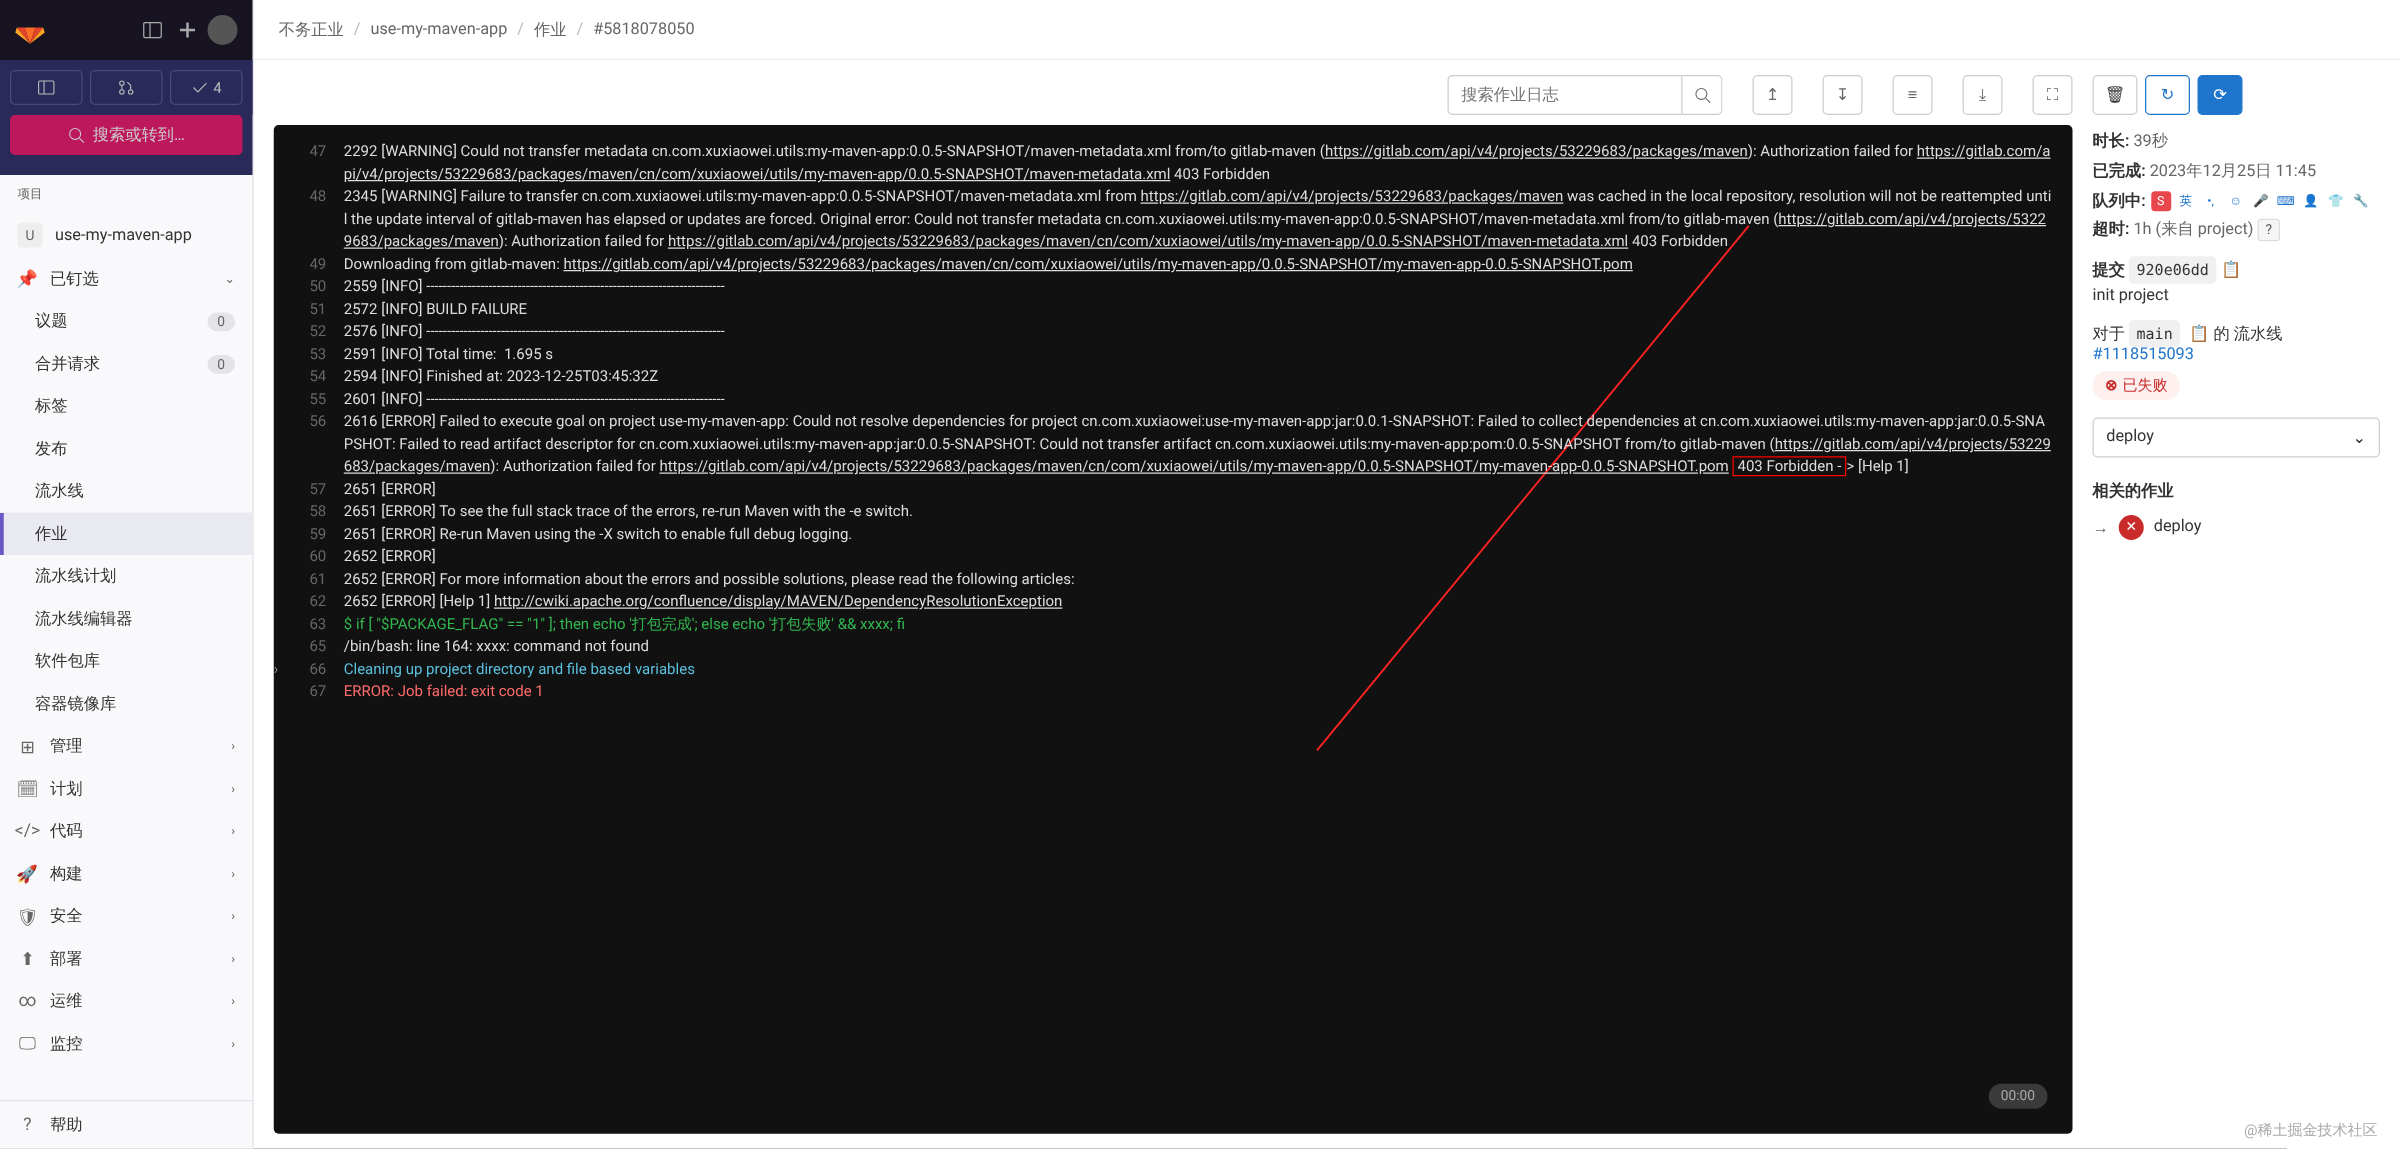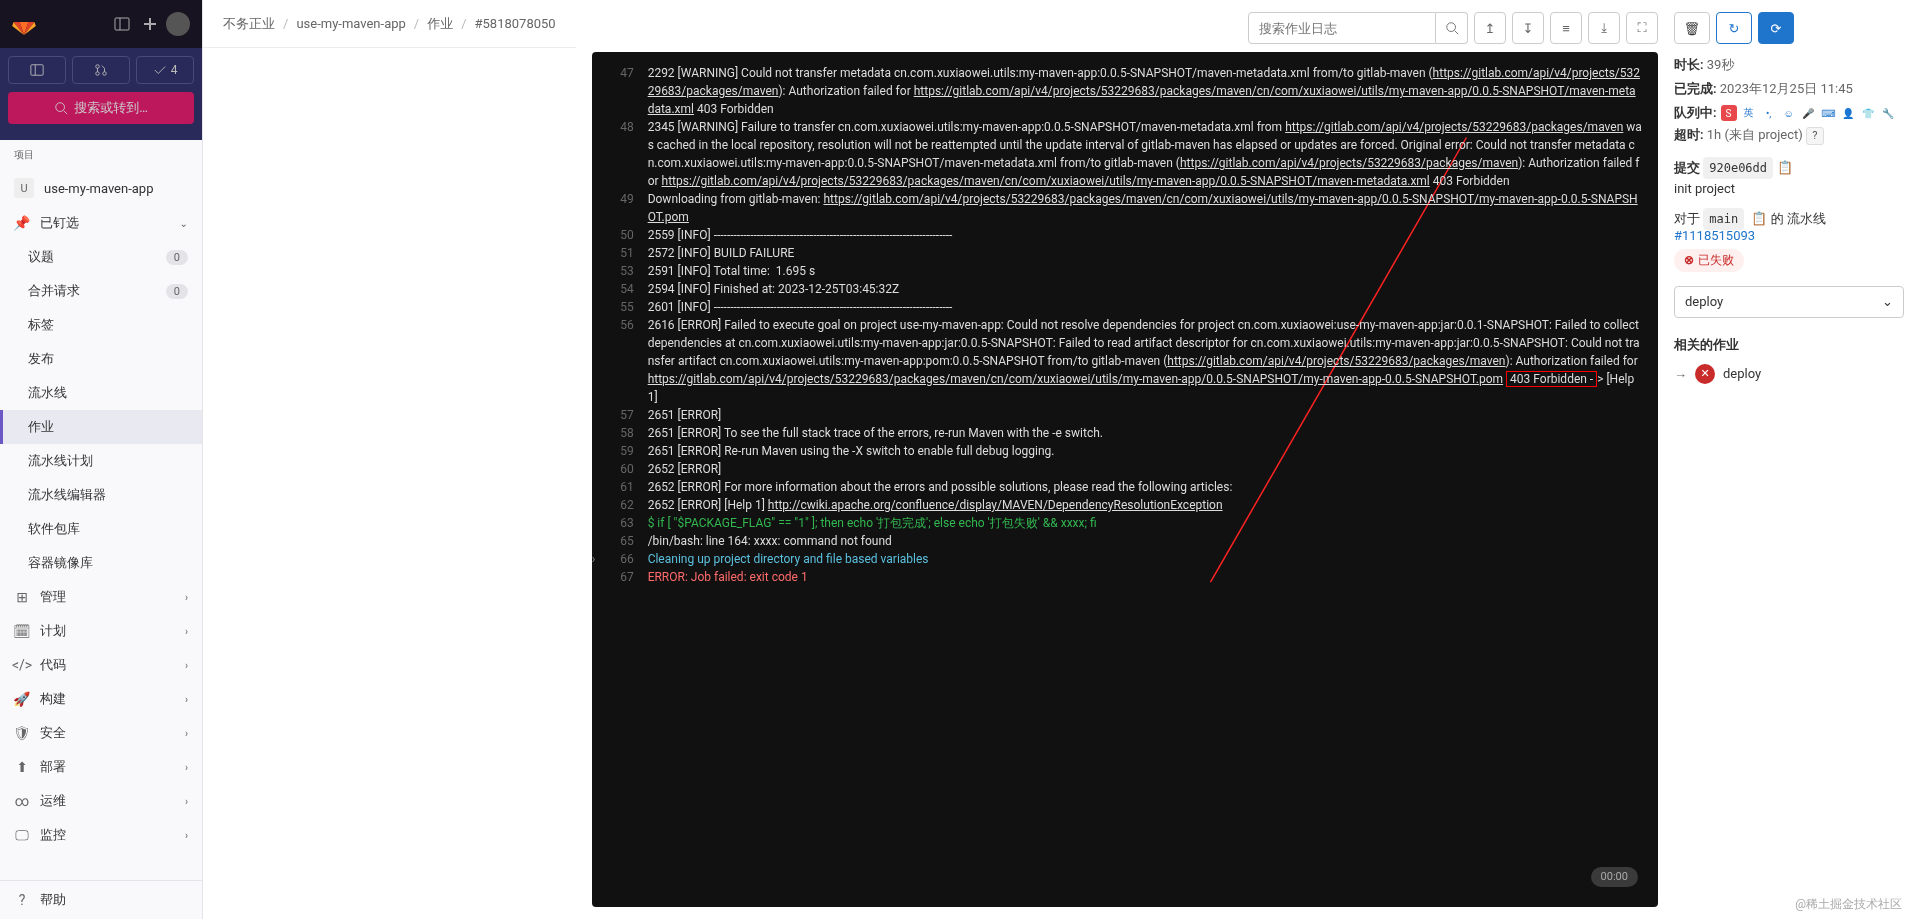--- a/index.html
+++ b/index.html
@@ -15,27 +15,27 @@
 .search-box{margin:0 8px 8px;height:32px;background:#be185d;border-radius:4px;display:flex;align-items:center;justify-content:center;color:#ccc;gap:6px;cursor:pointer;font-size:13px}
 .sec-hdr{padding:8px 14px;font-size:10px;color:#666;font-weight:400}
 .nav-item{padding:8px 14px;display:flex;align-items:center;gap:10px;cursor:pointer;font-size:13px;color:#333}
 .nav-item.sub{padding-left:28px}
 .nav-item.active{background:#e9e9f2;font-weight:500;box-shadow:inset 3px 0 0 #6b58c6}
 .ico{width:16px;height:16px;display:flex;align-items:center;justify-content:center;color:#666;font-size:14px}
 .badge{margin-left:auto;background:#e4e4e8;border-radius:10px;padding:1px 8px;font-size:11px;color:#666}
 .chev{margin-left:auto;color:#666;font-size:10px}
 .sp{flex:1}
 .help{padding:10px 14px;display:flex;align-items:center;gap:10px;border-top:1px solid #e4e4e8;cursor:pointer}
-.main{flex:1;display:flex;flex-direction:row;overflow:hidden}
+.main{flex:1;display:flex;flex-direction:column;overflow:hidden}
 .crumbs{height:48px;display:flex;align-items:center;padding:0 20px;border-bottom:1px solid #ececef;font-size:13px;color:#666}
 .crumbs a{color:#666;cursor:pointer}
 .crumbs .sep{margin:0 8px;color:#bbb}
 .body{flex:1;display:flex;overflow:hidden;padding:12px 16px;gap:16px}
 .log-col{flex:1;display:flex;flex-direction:column;min-width:0}
-.toolbar{display:flex;gap:6px;margin-bottom:8px;align-items:center}
+.toolbar{display:flex;gap:24px;margin-bottom:8px;align-items:center}
 .search-log{flex:0 0 200px;display:flex;margin-left:auto}
 .search-log input{flex:1;height:32px;border:1px solid #ccc;border-radius:4px 0 0 4px;padding:0 10px;font-size:13px}
 .search-log .go{width:32px;height:32px;border:1px solid #ccc;border-left:0;border-radius:0 4px 4px 0;display:flex;align-items:center;justify-content:center;cursor:pointer}
 .tbtn{width:32px;height:32px;border:1px solid #ccc;border-radius:4px;display:flex;align-items:center;justify-content:center;cursor:pointer;color:#666}
 .log{flex:1;background:#111;border-radius:4px;overflow:auto;padding:12px 16px 12px 56px;font-family:"Menlo","Monaco","Consolas",monospace;font-size:12px;line-height:1.5;color:#ddd;position:relative}
 .log-line{position:relative;white-space:pre-wrap;word-break:break-all}
 .log-line .ln{position:absolute;left:-38px;color:#666;text-align:right;width:24px;user-select:none}
 .log-line .carot{position:absolute;left:-56px;color:#888}
 .log a{color:#ddd;text-decoration:underline}
 .green{color:#32b750}
@@ -243,20 +243,21 @@
       </div>
       <div class="log" id="log">
         <svg class="arrow-line" style="left:0;top:0" width="100%" height="100%">
             <line x1="82%" y1="10%" x2="58%" y2="62%" stroke="#ff2222" stroke-width="1.5"></line>
           </svg>
           <div class="log-line"><span class="ln">47</span>2292 [WARNING] Could not transfer metadata cn.com.xuxiaowei.utils:my-maven-app:0.0.5-SNAPSHOT/maven-metadata.xml from/to gitlab-maven (<a>https://gitlab.com/api/v4/projects/53229683/packages/maven</a>): Authorization failed for <a>https://gitlab.com/api/v4/projects/53229683/packages/maven/cn/com/xuxiaowei/utils/my-maven-app/0.0.5-SNAPSHOT/maven-metadata.xml</a> 403 Forbidden</div>
           <div class="log-line"><span class="ln">48</span>2345 [WARNING] Failure to transfer cn.com.xuxiaowei.utils:my-maven-app:0.0.5-SNAPSHOT/maven-metadata.xml from <a>https://gitlab.com/api/v4/projects/53229683/packages/maven</a> was cached in the local repository, resolution will not be reattempted until the update interval of gitlab-maven has elapsed or updates are forced. Original error: Could not transfer metadata cn.com.xuxiaowei.utils:my-maven-app:0.0.5-SNAPSHOT/maven-metadata.xml from/to gitlab-maven (<a>https://gitlab.com/api/v4/projects/53229683/packages/maven</a>): Authorization failed for <a>https://gitlab.com/api/v4/projects/53229683/packages/maven/cn/com/xuxiaowei/utils/my-maven-app/0.0.5-SNAPSHOT/maven-metadata.xml</a> 403 Forbidden</div>
           <div class="log-line"><span class="ln">49</span>Downloading from gitlab-maven: <a>https://gitlab.com/api/v4/projects/53229683/packages/maven/cn/com/xuxiaowei/utils/my-maven-app/0.0.5-SNAPSHOT/my-maven-app-0.0.5-SNAPSHOT.pom</a></div>
           <div class="log-line"><span class="ln">50</span>2559 [INFO] ------------------------------------------------------------------------</div>
           <div class="log-line"><span class="ln">51</span>2572 [INFO] BUILD FAILURE</div>
+          <div class="log-line"><span class="ln">52</span>2576 [INFO] ------------------------------------------------------------------------</div>
           <div class="log-line"><span class="ln">53</span>2591 [INFO] Total time:  1.695 s</div>
           <div class="log-line"><span class="ln">54</span>2594 [INFO] Finished at: 2023-12-25T03:45:32Z</div>
           <div class="log-line"><span class="ln">55</span>2601 [INFO] ------------------------------------------------------------------------</div>
           <div class="log-line"><span class="ln">56</span>2616 [ERROR] Failed to execute goal on project use-my-maven-app: Could not resolve dependencies for project cn.com.xuxiaowei:use-my-maven-app:jar:0.0.1-SNAPSHOT: Failed to collect dependencies at cn.com.xuxiaowei.utils:my-maven-app:jar:0.0.5-SNAPSHOT: Failed to read artifact descriptor for cn.com.xuxiaowei.utils:my-maven-app:jar:0.0.5-SNAPSHOT: Could not transfer artifact cn.com.xuxiaowei.utils:my-maven-app:pom:0.0.5-SNAPSHOT from/to gitlab-maven (<a>https://gitlab.com/api/v4/projects/53229683/packages/maven</a>): Authorization failed for <a>https://gitlab.com/api/v4/projects/53229683/packages/maven/cn/com/xuxiaowei/utils/my-maven-app/0.0.5-SNAPSHOT/my-maven-app-0.0.5-SNAPSHOT.pom</a> <span class="hl">403 Forbidden -</span>&gt; [Help 1]</div>
           <div class="log-line"><span class="ln">57</span>2651 [ERROR] </div>
           <div class="log-line"><span class="ln">58</span>2651 [ERROR] To see the full stack trace of the errors, re-run Maven with the -e switch.</div>
           <div class="log-line"><span class="ln">59</span>2651 [ERROR] Re-run Maven using the -X switch to enable full debug logging.</div>
           <div class="log-line"><span class="ln">60</span>2652 [ERROR] </div>
           <div class="log-line"><span class="ln">61</span>2652 [ERROR] For more information about the errors and possible solutions, please read the following articles:</div>
           <div class="log-line"><span class="ln">62</span>2652 [ERROR] [Help 1] <a>http://cwiki.apache.org/confluence/display/MAVEN/DependencyResolutionException</a></div>

